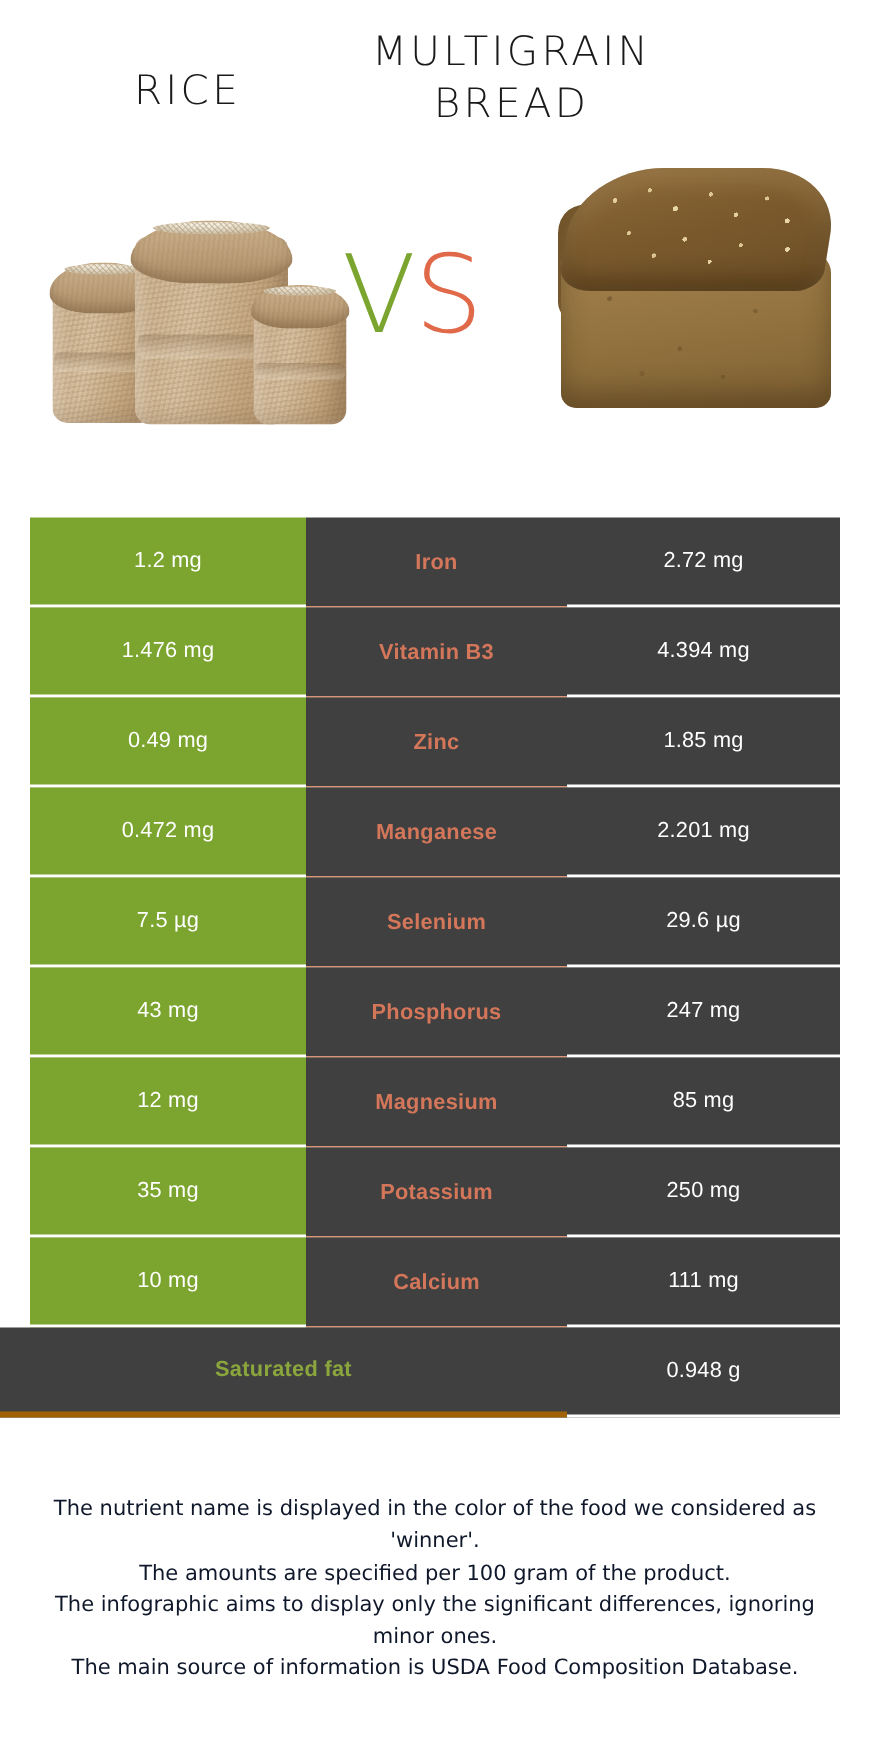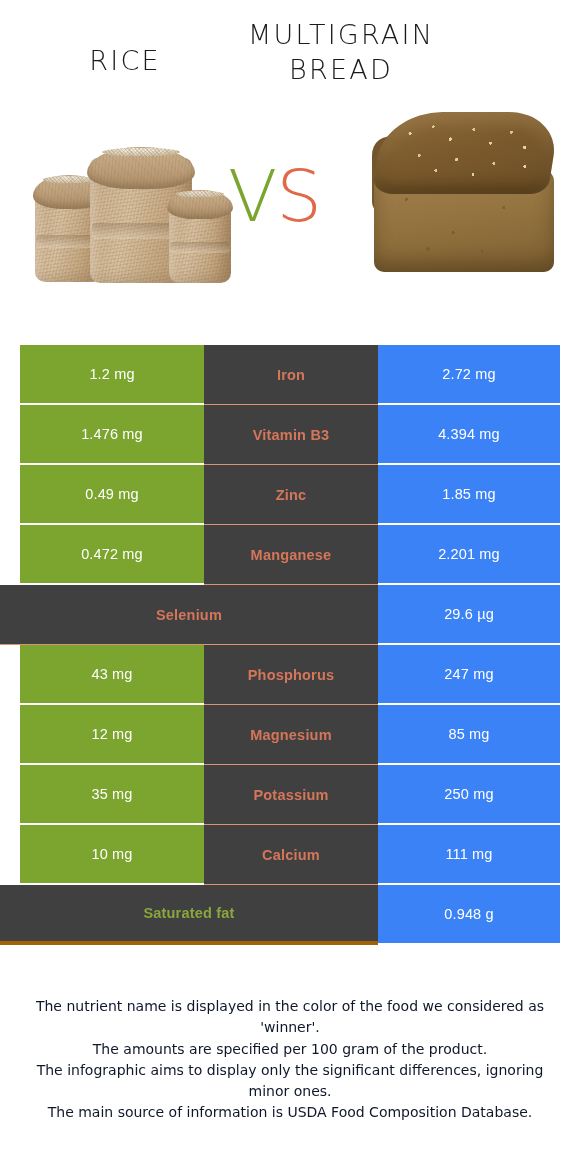--- a/index.html
+++ b/index.html
@@ -203,21 +203,21 @@
     letter-spacing: .15px;
   }
   .cell-left {
     width: 184px;
     margin-left: 20px;
     background: #7ba52f;
     border-bottom: 2px solid #ffffff;
   }
   .cell-right {
     width: 182px;
-    background: #3b82f6;
+    background: #404040;
     border-bottom: 2px solid #ffffff;
   }
   .cell-mid {
     flex: 1;
     display: flex;
     align-items: center;
     justify-content: center;
     background: #404040;
     border-bottom: 1px solid #d99375;
     font-size: 14.5px;
@@ -300,20 +300,21 @@
       <div class="cell-right">1.85 mg</div>
       <div class="gap-right"></div>
     </div>
     <div class="row">
       <div class="cell-left">0.472 mg</div>
       <div class="cell-mid">Manganese</div>
       <div class="cell-right">2.201 mg</div>
       <div class="gap-right"></div>
     </div>
     <div class="row">
+      <div class="cell-left">7.5 µg</div>
       <div class="cell-mid">Selenium</div>
       <div class="cell-right">29.6 µg</div>
       <div class="gap-right"></div>
     </div>
     <div class="row">
       <div class="cell-left">43 mg</div>
       <div class="cell-mid">Phosphorus</div>
       <div class="cell-right">247 mg</div>
       <div class="gap-right"></div>
     </div>

